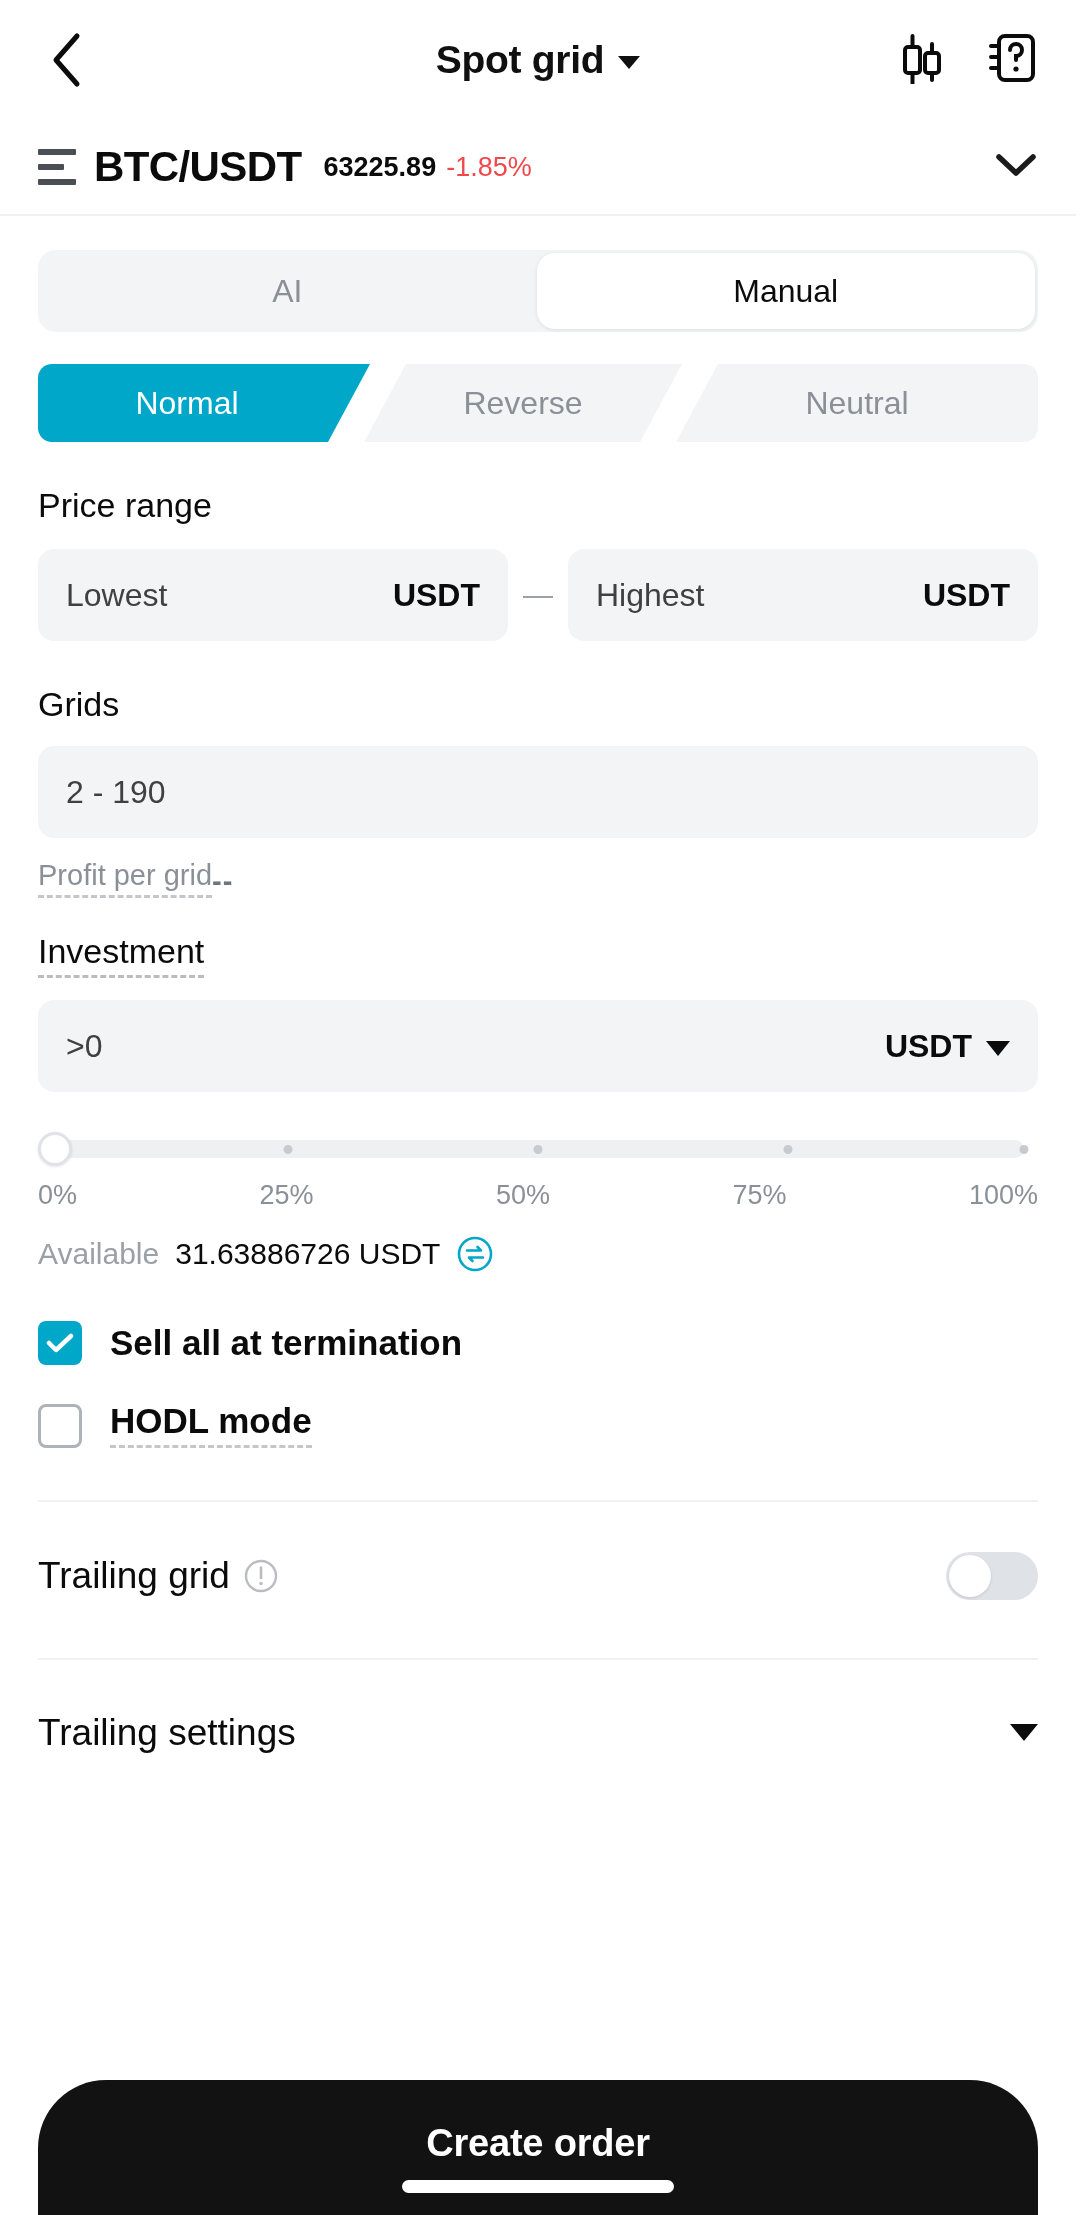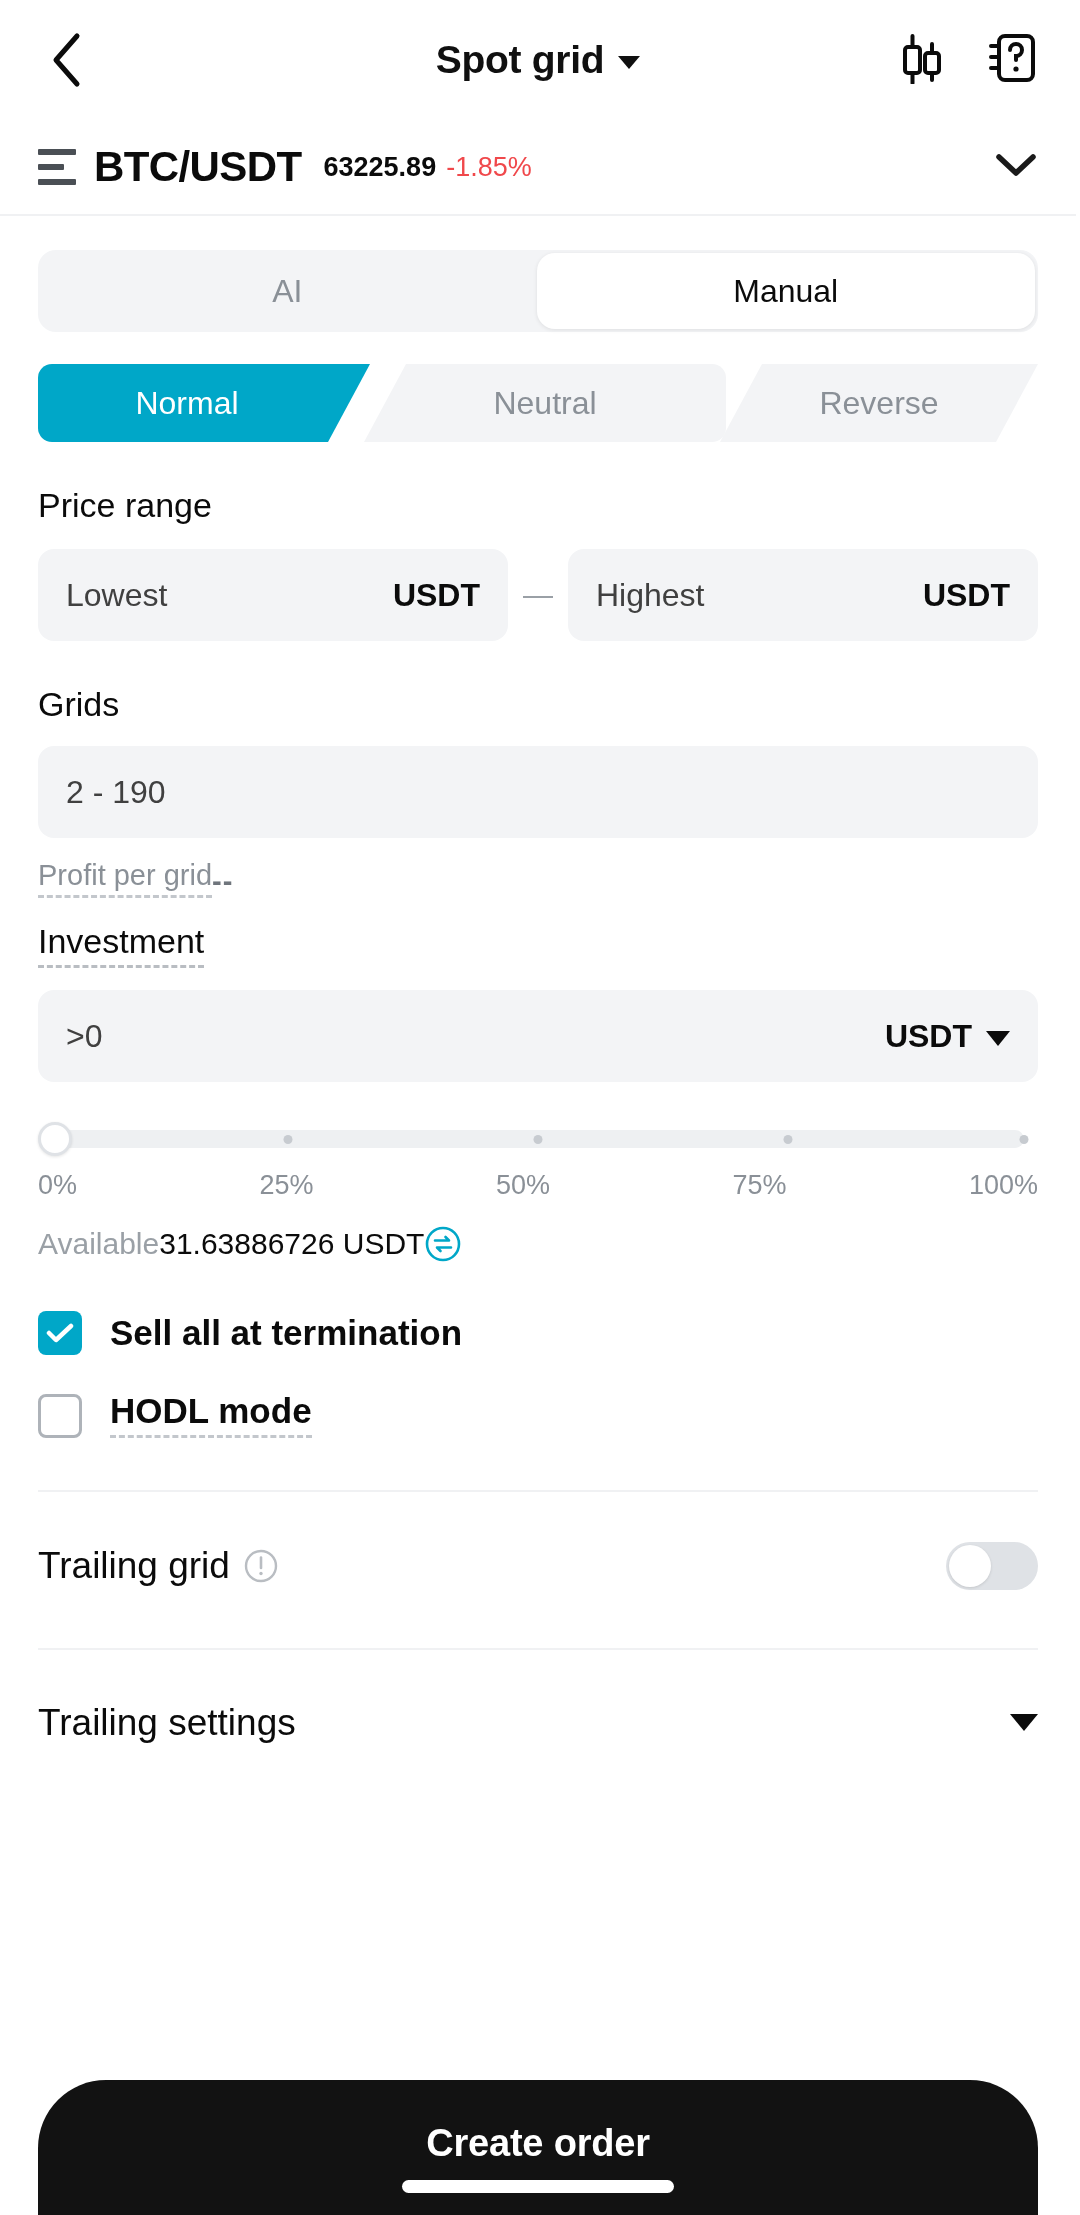--- a/index.html
+++ b/index.html
@@ -235,21 +235,21 @@
     line-height: 1.05;
   }
   .profit-value {
     font-size: 29px;
     color: #6f757c;
     font-weight: 700;
     letter-spacing: 1px;
   }
 
   
-  .inv-label { margin-top: 24px; }
+  .inv-label { margin-top: 34px; }
   .inv-field { margin-top: 22px; }
   .inv-unit {
     display: flex;
     align-items: center;
     gap: 14px;
   }
   .caret-down-blk {
     width: 0; height: 0;
     border-left: 12px solid transparent;
     border-right: 12px solid transparent;
@@ -292,21 +292,21 @@
   .slider-labels span {
     font-size: 27px;
     color: #8a9097;
   }
 
   
   .avail-row {
     margin-top: 24px;
     display: flex;
     align-items: center;
-    gap: 0;
+    gap: 16px;
   }
   .avail-label { font-size: 30px; color: #9aa0a6; }
   .avail-value { font-size: 30px; color: #0b0b0b; }
   .transfer-icon { display: flex; align-items: center; }
 
   
   .cb-row {
     display: flex;
     align-items: center;
     gap: 28px;
@@ -474,22 +474,22 @@
 
   <div class="content">
 
     <div class="segmented">
       <div class="seg-item">AI</div>
       <div class="seg-item active">Manual</div>
     </div>
 
     <div class="slant-tabs">
       <div class="slant s1">Normal</div>
+      <div class="slant s2">Reverse</div>
       <div class="slant s3">Neutral</div>
-      <div class="slant s2">Reverse</div>
     </div>
 
     <div class="sec-label mt1">Price range</div>
     <div class="range-row">
       <div class="field half">
         <span class="ph">Lowest</span>
         <span class="unit">USDT</span>
       </div>
       <span class="range-dash">—</span>
       <div class="field half">

